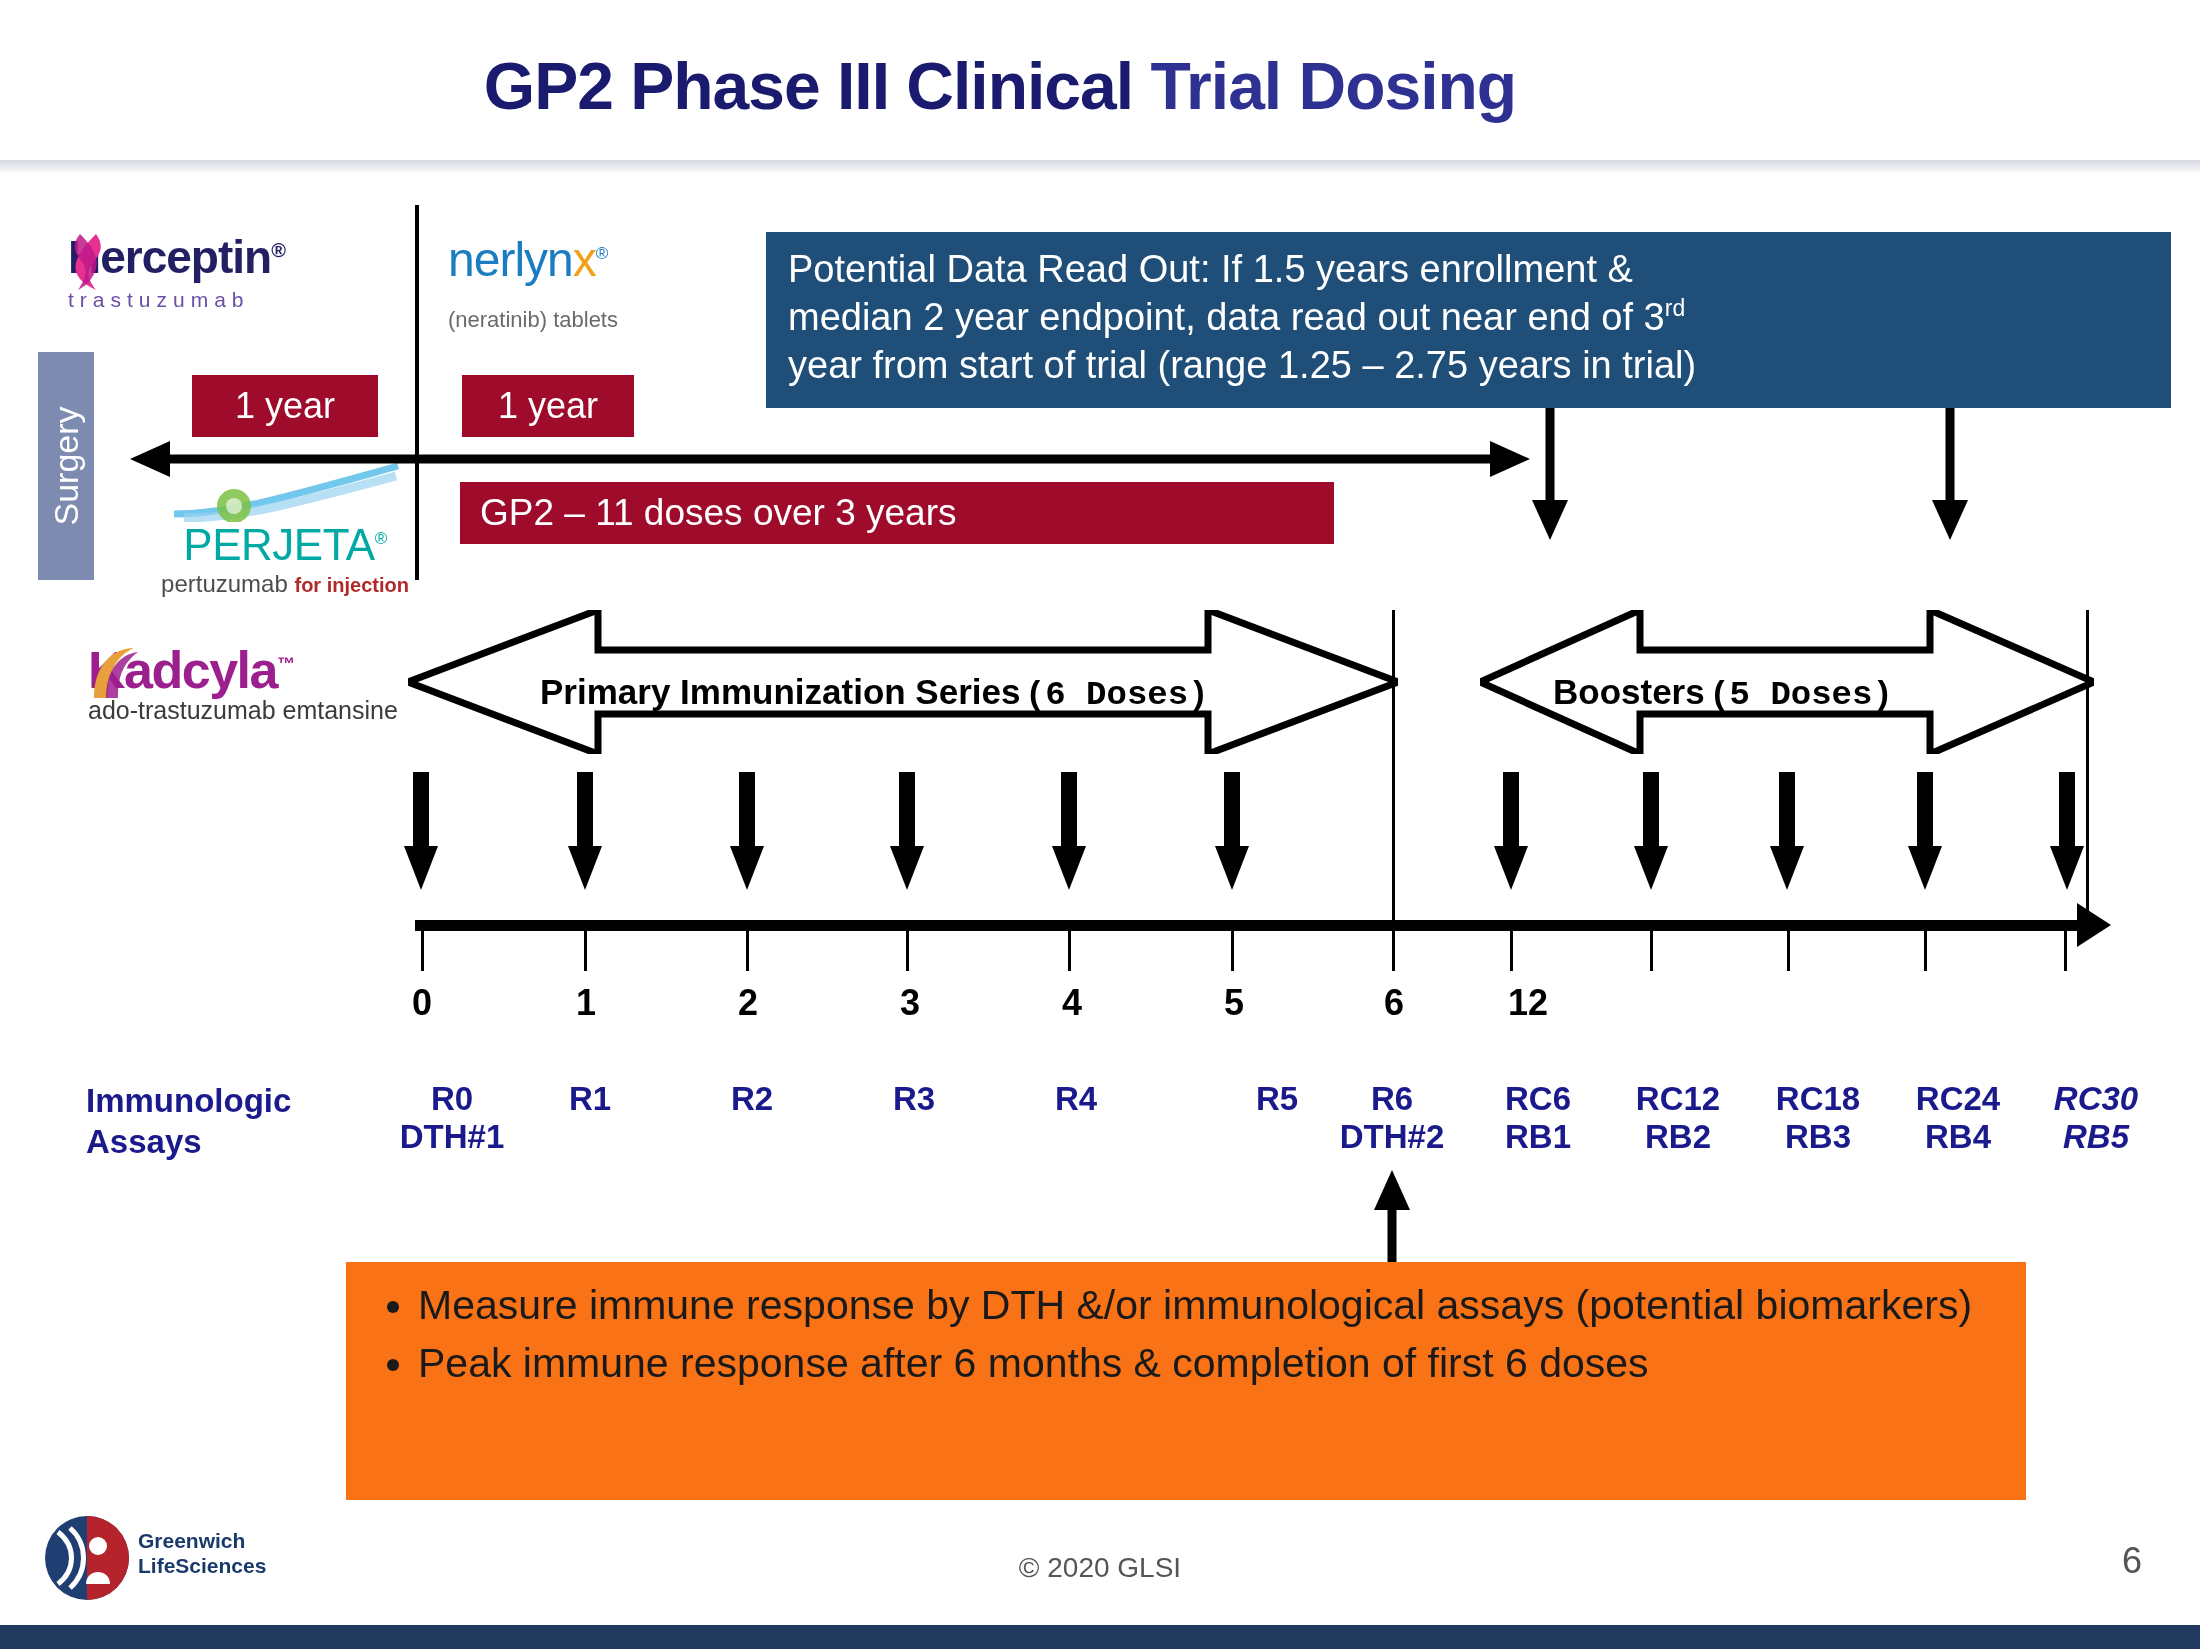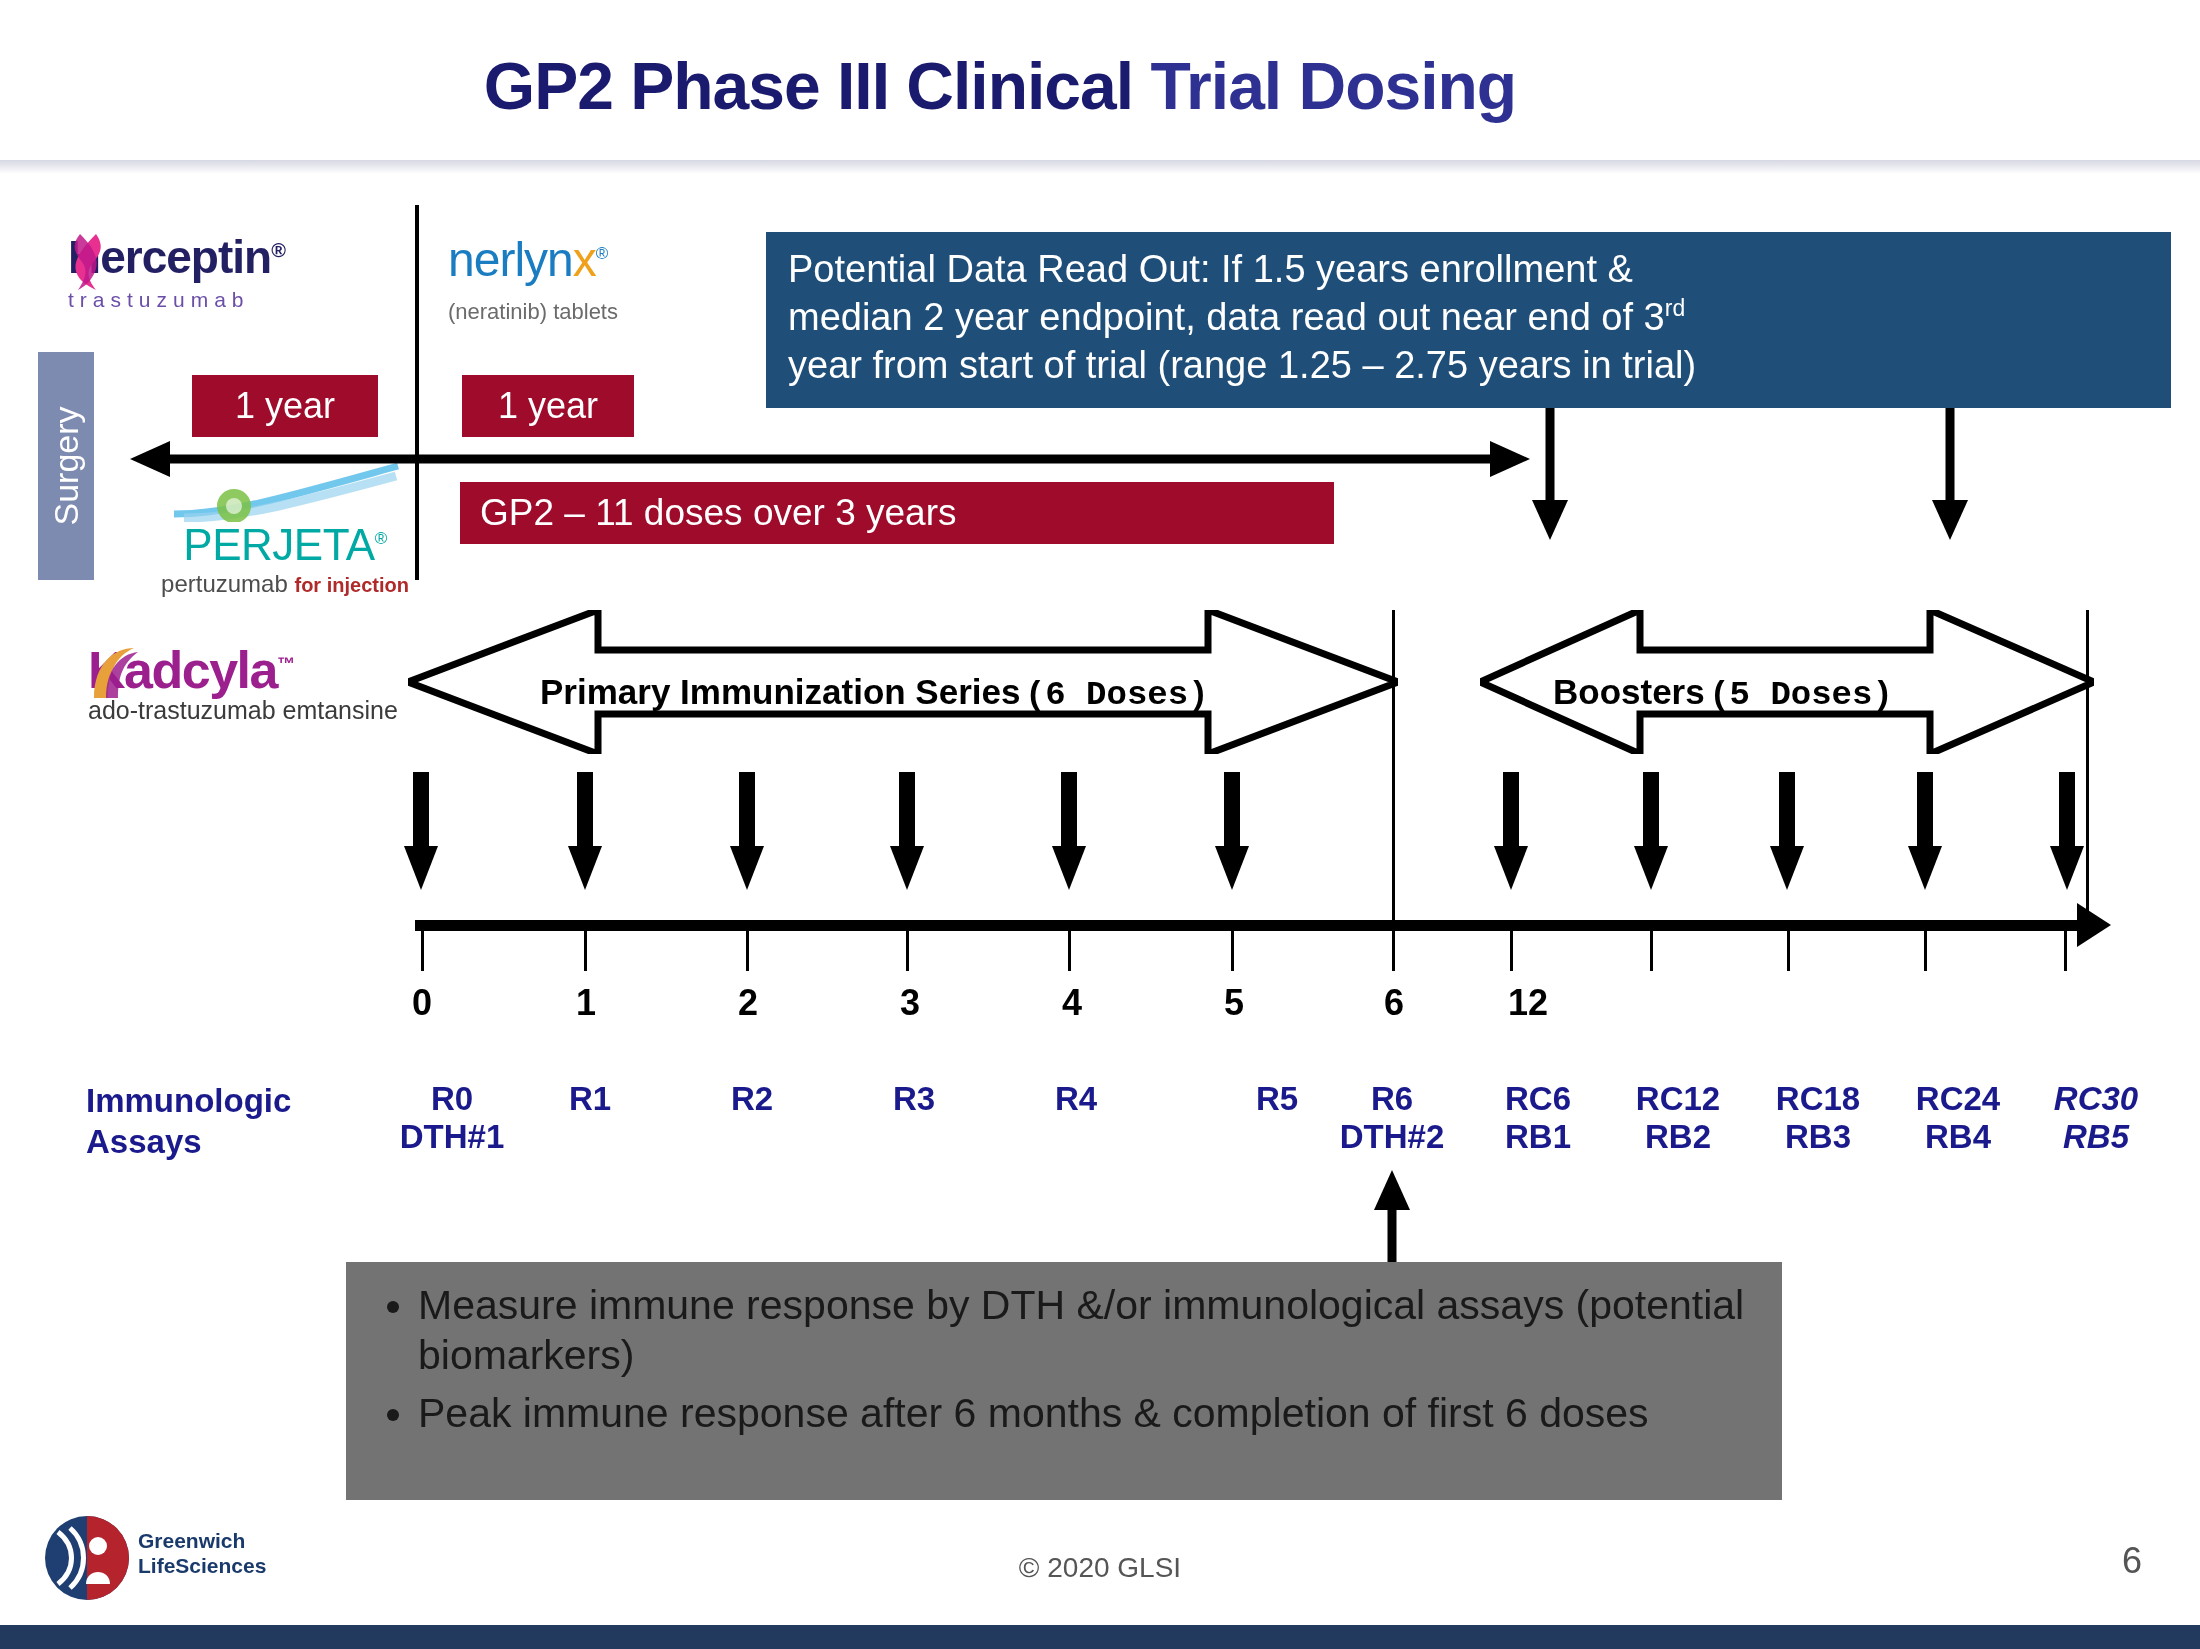--- a/index.html
+++ b/index.html
@@ -57,21 +57,21 @@
   .herceptin .ribbon {
     position:absolute; left:-2px; top:2px; width:48px; height:60px;
   }
 
   .nerlynx { left:448px; top:232px; width:270px; }
   .nerlynx .nb {
     font-size:48px; color:#1a7cc1; letter-spacing:-1px; font-weight:normal;
   }
   .nerlynx .nb .dot { color:#f0a11a; }
   .nerlynx .nb sup { font-size:17px; color:#1a7cc1; }
-  .nerlynx .ns { font-size:22px; color:#6b6b6b; margin-top:12px; }
+  .nerlynx .ns { font-size:22px; color:#6b6b6b; margin-top:20px; }
 
   .perjeta { left:150px; top:520px; width:270px; text-align:center; }
   .perjeta .pb {
     font-size:44px; color:#00a9a3; letter-spacing:-0.5px; font-weight:normal;
   }
   .perjeta .pb sup { font-size:17px; }
   .perjeta .ps { font-size:24px; color:#4d4d4d; }
   .perjeta .ps b { color:#b02a2a; font-weight:bold; font-size:20px; }
   .perjeta .swoosh { position:absolute; left:20px; top:-58px; width:230px; height:60px; }
 
@@ -160,22 +160,22 @@
     transform:translateX(-50%);
     white-space:nowrap; text-align:center;
   }
   .assay .l2 { display:block; }
 
   
   .uparrow { position:absolute; left:1372px; top:1170px; width:40px; height:110px; }
 
   
   .bullets {
-    position:absolute; left:346px; top:1262px; width:1436px; height:238px;
-    background:#737373;
+    position:absolute; left:346px; top:1262px; width:1680px; height:238px;
+    background:#f97316;
     box-sizing:border-box;
     padding:18px 26px 0 26px;
   }
   .bullets ul { margin:0; padding-left:46px; }
   .bullets li {
     font-size:41px; color:#1a1a1a; line-height:1.22; margin-bottom:8px;
   }
 
   
   .glsi-logo { position:absolute; left:42px; top:1512px; width:230px; height:96px; }

